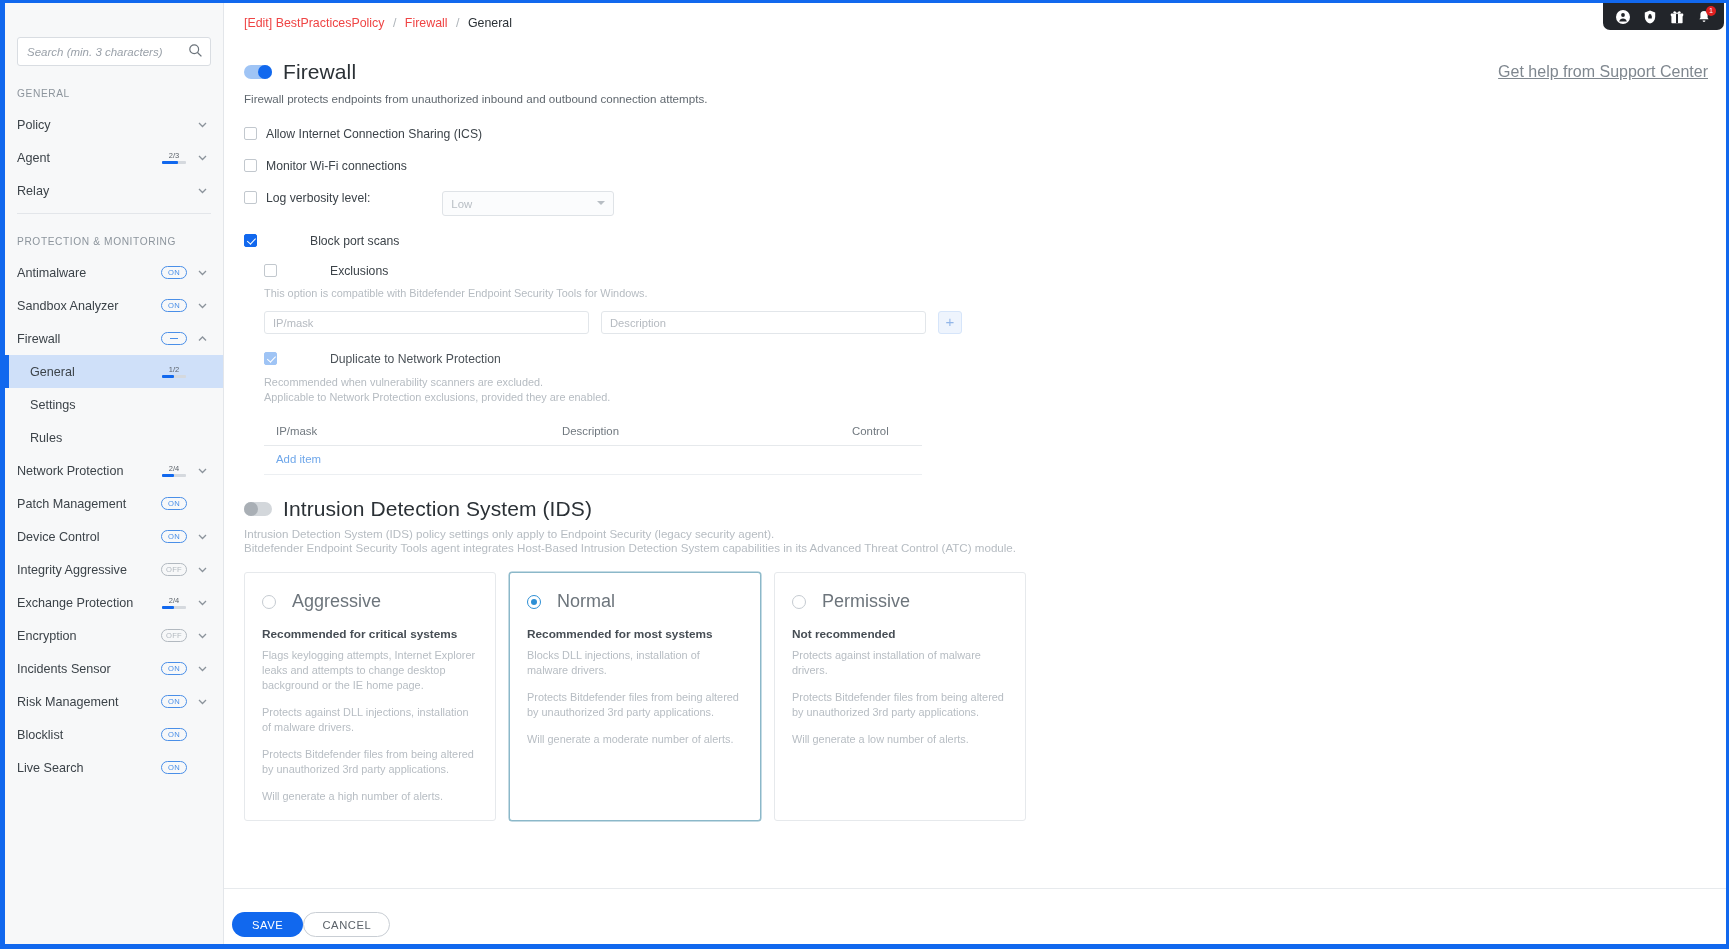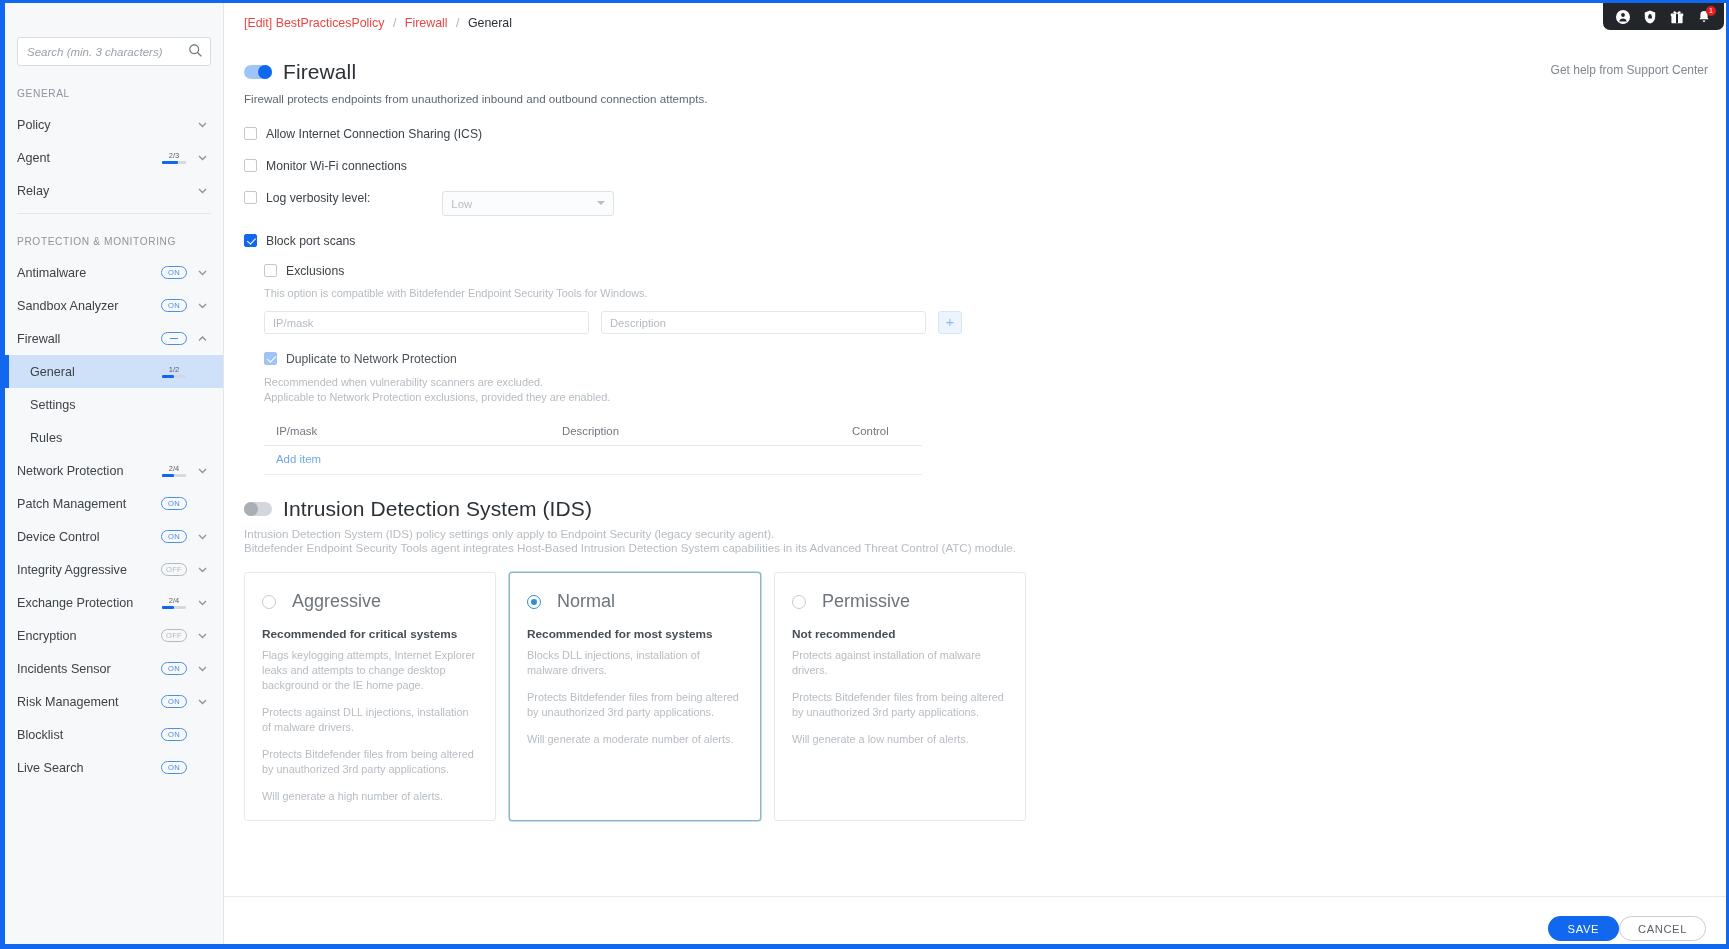--- a/index.html
+++ b/index.html
@@ -154,22 +154,23 @@
     color: #6c747c;
     padding: 13px 0 0 8px;
   }
   .breadcrumb .crumb { color: #ef4444; }
   .breadcrumb .sep { color: #aeb4ba; padding: 0 5px; }
   .breadcrumb .crumb.cur { color: #2b3136; }
 
   .help-link {
     position: absolute;
     right: 18px; top: 60px;
-    font-size: 12px;
+    font-size: 16px;
     color: #7f878f;
+    text-decoration: underline;
     cursor: pointer;
   }
 
   .sect-head {
     display: flex;
     align-items: center;
     padding: 30px 0 0 8px;
   }
   .sect-head h1 {
     font-size: 21px;
@@ -205,21 +206,21 @@
     padding: 8px 0 0 8px;
   }
   .sect-desc.muted { color: #b6bcc2; }
   .sect-desc.muted + .sect-desc.muted { padding-top: 2px; }
 
   .frm { padding: 22px 0 0 8px; }
   .row {
     display: flex;
     margin-bottom: 18px;
   }
-  .row.tight { margin-bottom: 9px; }
+  .row.tight { margin-bottom: 9px; gap: 44px; }
   .cb {
     width: 13px; height: 13px;
     border: 1px solid #c2c8ce;
     border-radius: 2px;
     background: #fff;
     flex: 0 0 13px;
     cursor: pointer;
     position: relative;
   }
   .cb.checked {
@@ -373,26 +374,26 @@
     line-height: 15px;
     color: #b7bdc3;
     margin-bottom: 12px;
   }
   .card p:last-child { margin-bottom: 0; }
 
   
   .footer {
     position: absolute;
     left: 0; right: 0; bottom: 0;
-    height: 48px;
+    height: 56px;
     background: #ffffff;
     border-top: 1px solid #e7eaed;
     display: flex;
     align-items: center;
-    justify-content: flex-end;
+    justify-content: flex-start;
     padding: 16px 20px 0 8px;
   }
   .btn-save {
     background: #1168ee;
     color: #fff;
     border: none;
     border-radius: 16px;
     height: 25px;
     padding: 0 20px;
     font-size: 11.2px;

